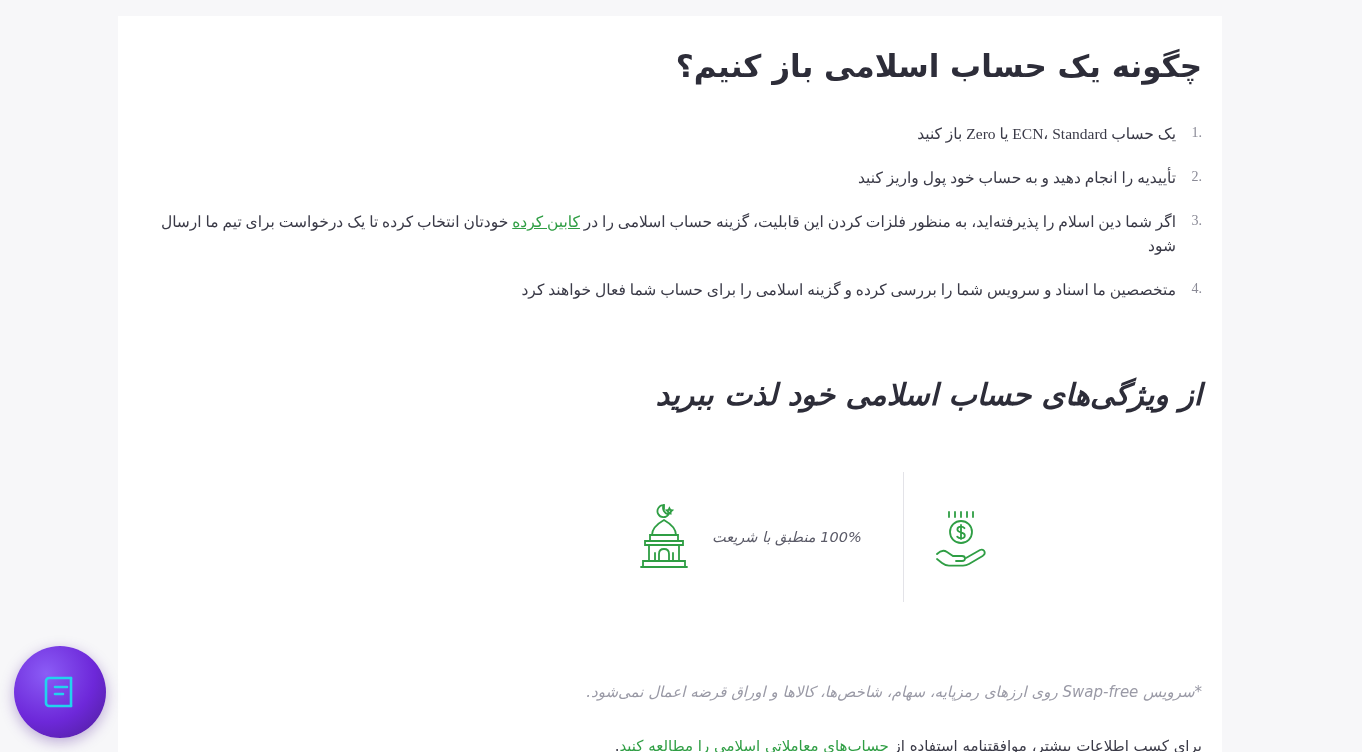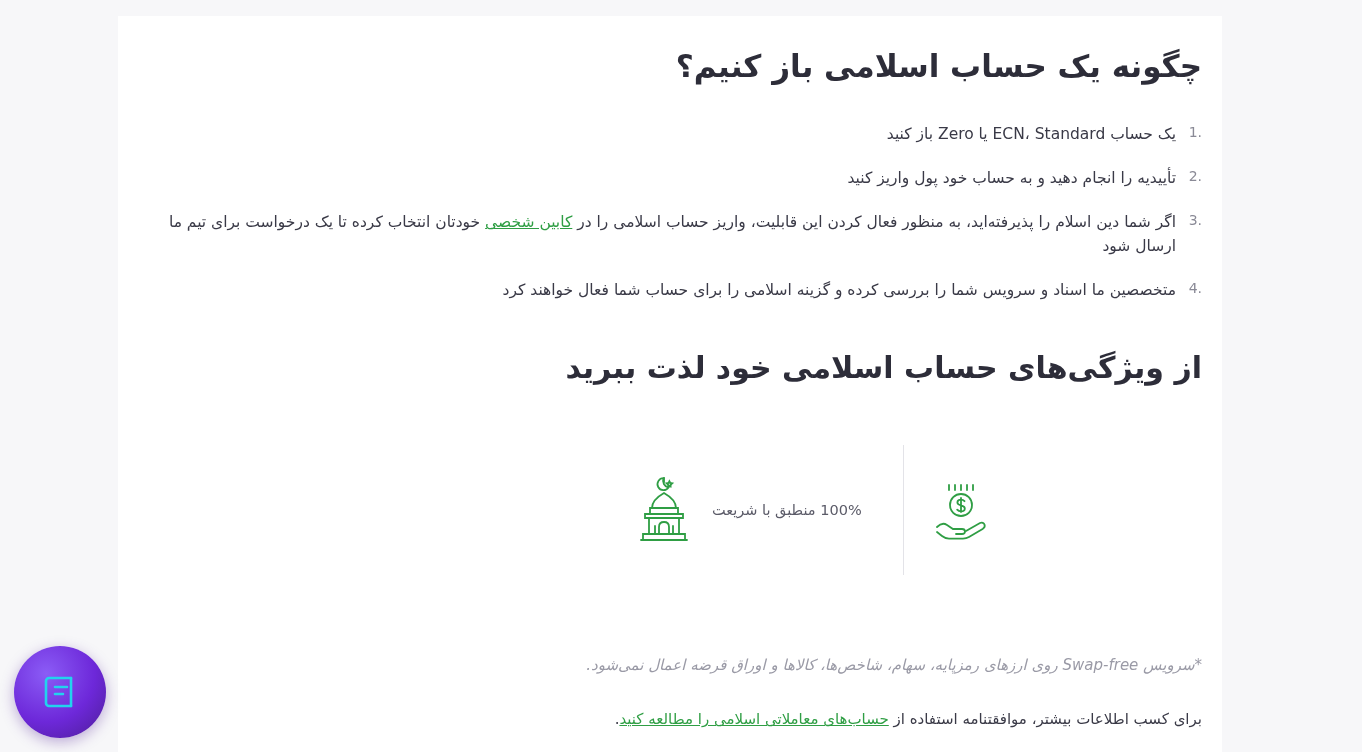--- a/index.html
+++ b/index.html
@@ -59,38 +59,40 @@
   }
   ol.steps li {
     position: relative;
     counter-increment: stepc;
     font-size: 15.5px;
     line-height: 1.55;
     color: #3a3a47;
     padding-left: 0;
     padding-right: 26px;
     margin-bottom: 20px;
+    font-family: Liberation Serif, serif;
   }
   ol.steps li:before {
     content: counter(stepc) ".";
     position: absolute;
     right: 0;
     top: 0;
     color: #8a8a96;
     font-size: 14px;
     direction: ltr;
   }
   ol.steps li.last { margin-bottom: 0; }
   a.link {
     color: #2f9e44;
     text-decoration: underline;
   }
 
   .features {
-    margin-top: 46px;
+    margin-top: 73px;
+    font-style: italic;
   }
   .feature-row {
     display: flex;
     flex-direction: row;
     align-items: stretch;
     justify-content: flex-start;
     margin-top: 58px;
     height: 130px;
   }
   .feature {
@@ -167,21 +169,21 @@
       <h2 class="heading">چگونه یک حساب اسلامی باز کنیم؟</h2>
 
       <ol class="steps">
         <li>
           <span>یک حساب ECN، Standard یا Zero باز کنید</span>
         </li>
         <li>
           <span>تأییدیه را انجام دهید و به حساب خود پول واریز کنید</span>
         </li>
         <li>
-          <span>اگر شما دین اسلام را پذیرفته‌اید، به منظور فعال کردن این قابلیت، واریز حساب اسلامی را در </span><a class="link" href="#">کابین شخصی</a><span> خودتان انتخاب کرده تا یک درخواست برای تیم ما ارسال شود</span>
+          <span>اگر شما دین اسلام را پذیرفته‌اید، به منظور فلزات کردن این قابلیت، گزینه حساب اسلامی را در </span><a class="link" href="#">کابین کرده</a><span> خودتان انتخاب کرده تا یک درخواست برای تیم ما ارسال شود</span>
         </li>
         <li class="last">
           <span>متخصصین ما اسناد و سرویس شما را بررسی کرده و گزینه اسلامی را برای حساب شما فعال خواهند کرد</span>
         </li>
       </ol>
 
       <div class="features">
         <h2 class="heading-2">از ویژگی‌های حساب اسلامی خود لذت ببرید</h2>
 
         <div class="feature-row">

